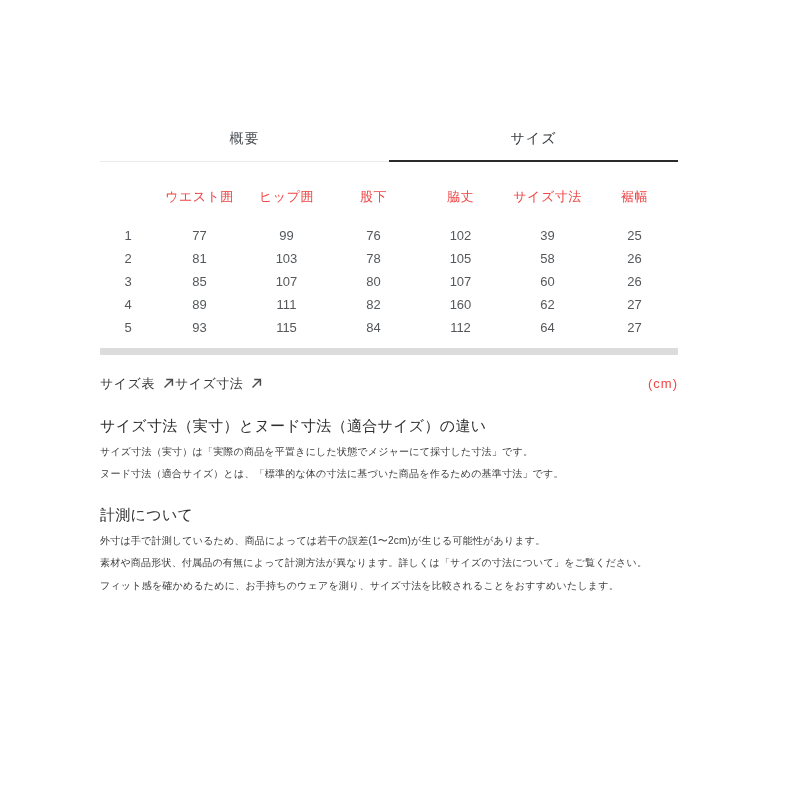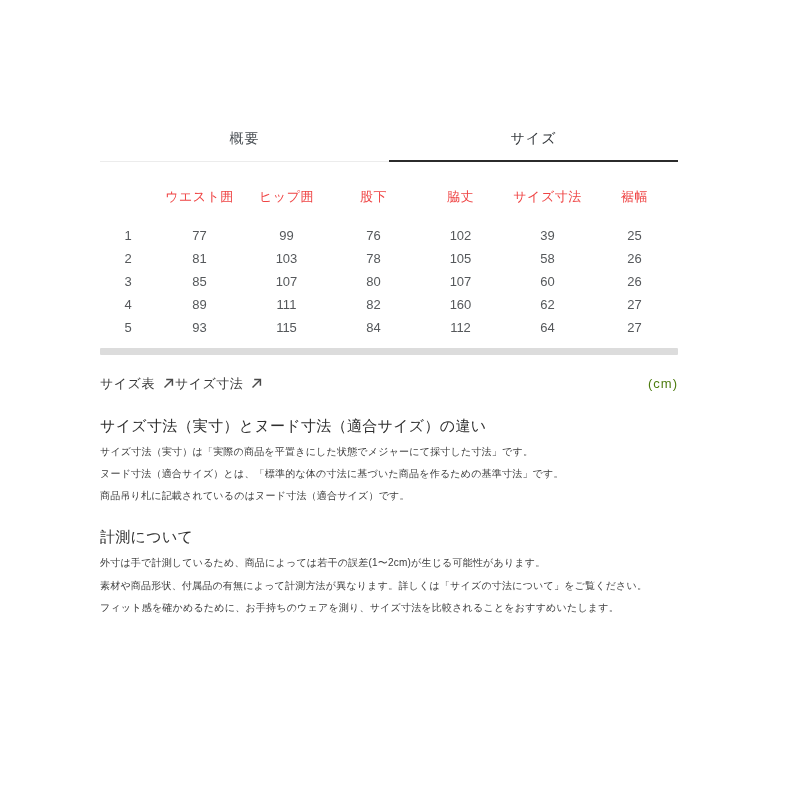--- a/index.html
+++ b/index.html
@@ -79,21 +79,21 @@
   .text-link {
     display: inline-flex;
     align-items: center;
     gap: 7px;
     cursor: pointer;
     letter-spacing: 0.5px;
   }
   .text-link + .text-link { }
   .ext-icon { display: inline-block; width: 13px; height: 13px; }
   .ext-icon svg { display: block; width: 13px; height: 13px; }
-  .unit { margin-left: auto; color: #4d7c0f; letter-spacing: 1px; }
+  .unit { margin-left: auto; color: #ef4444; letter-spacing: 1px; }
 
   
   .section { margin-top: 24px; }
   .section.second { margin-top: 24px; }
   .section h3 {
     font-size: 15px;
     font-weight: normal;
     color: #2e2e2e;
     line-height: 1.2;
     margin-bottom: 9px;
@@ -209,21 +209,20 @@
         </svg>
       </span>
     </span>
     <span class="unit">(cm)</span>
   </div>
 
   <div class="section">
     <h3>サイズ寸法（実寸）とヌード寸法（適合サイズ）の違い</h3>
     <p>サイズ寸法（実寸）は「実際の商品を平置きにした状態でメジャーにて採寸した寸法」です。</p>
     <p>ヌード寸法（適合サイズ）とは、「標準的な体の寸法に基づいた商品を作るための基準寸法」です。</p>
-    <p>商品吊り札に記載されているのはヌード寸法（適合サイズ）です。</p>
   </div>
 
   <div class="section second">
     <h3>計測について</h3>
     <p>外寸は手で計測しているため、商品によっては若干の誤差(1〜2cm)が生じる可能性があります。</p>
     <p>素材や商品形状、付属品の有無によって計測方法が異なります。詳しくは「サイズの寸法について」をご覧ください。</p>
     <p>フィット感を確かめるために、お手持ちのウェアを測り、サイズ寸法を比較されることをおすすめいたします。</p>
   </div>
 
 </div>

